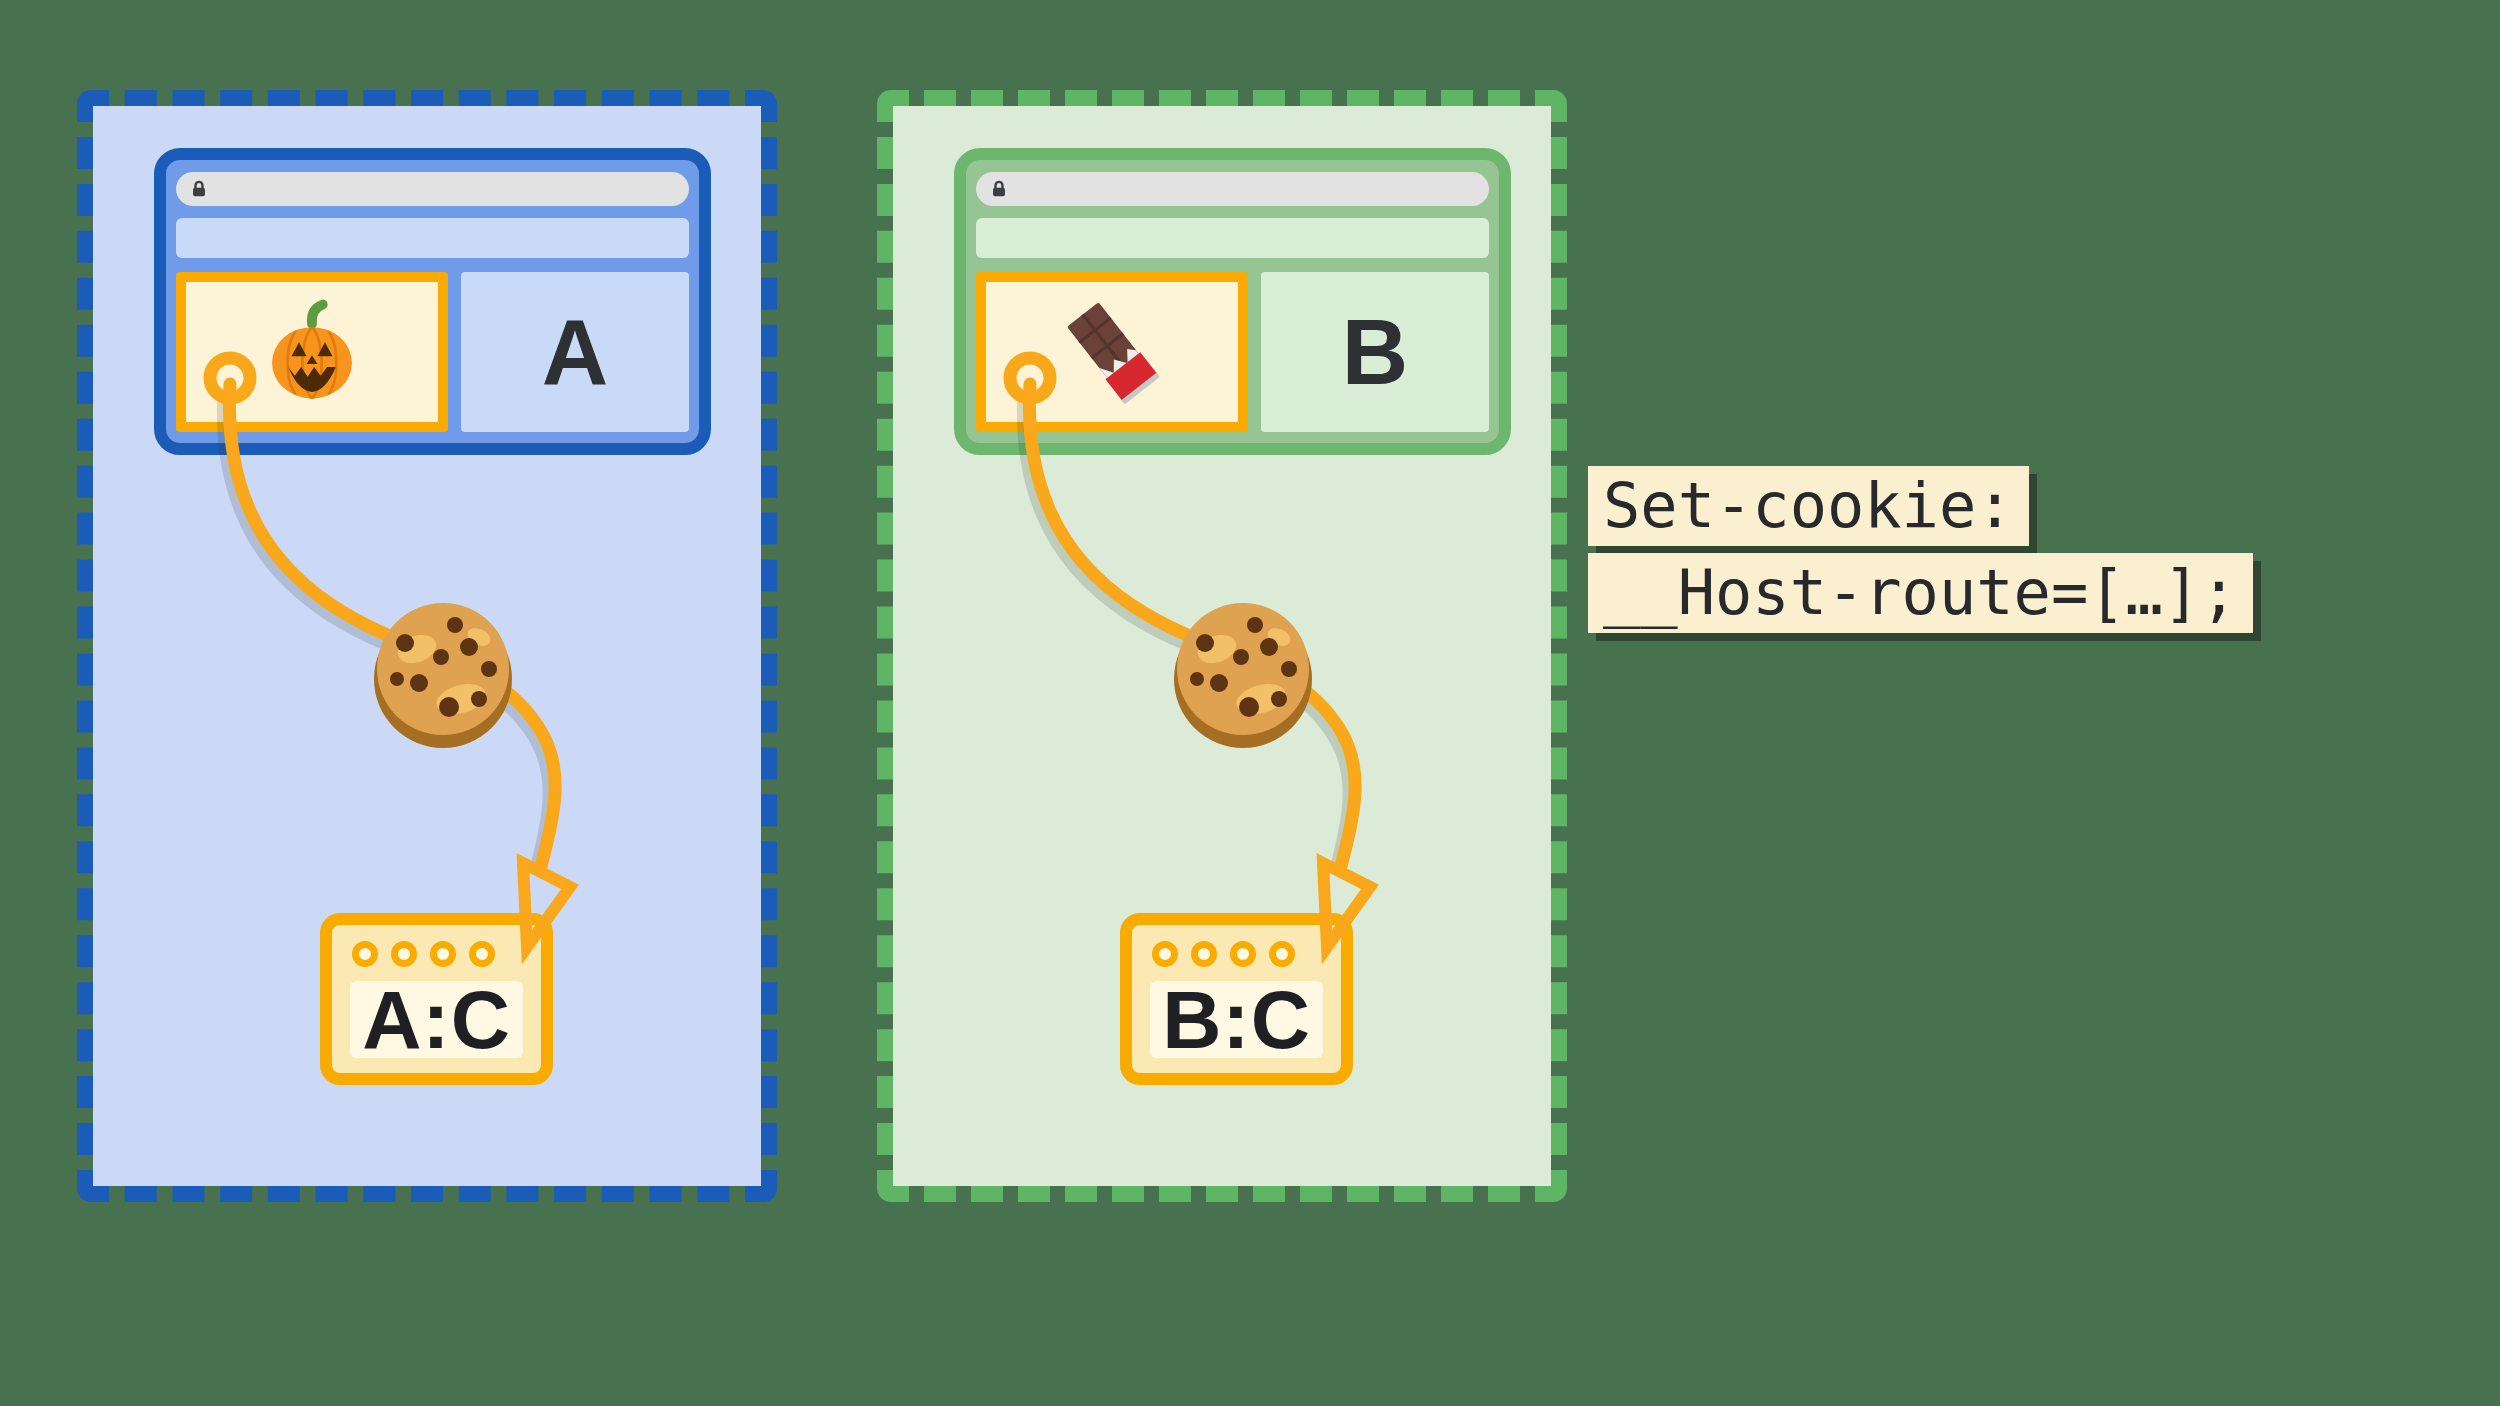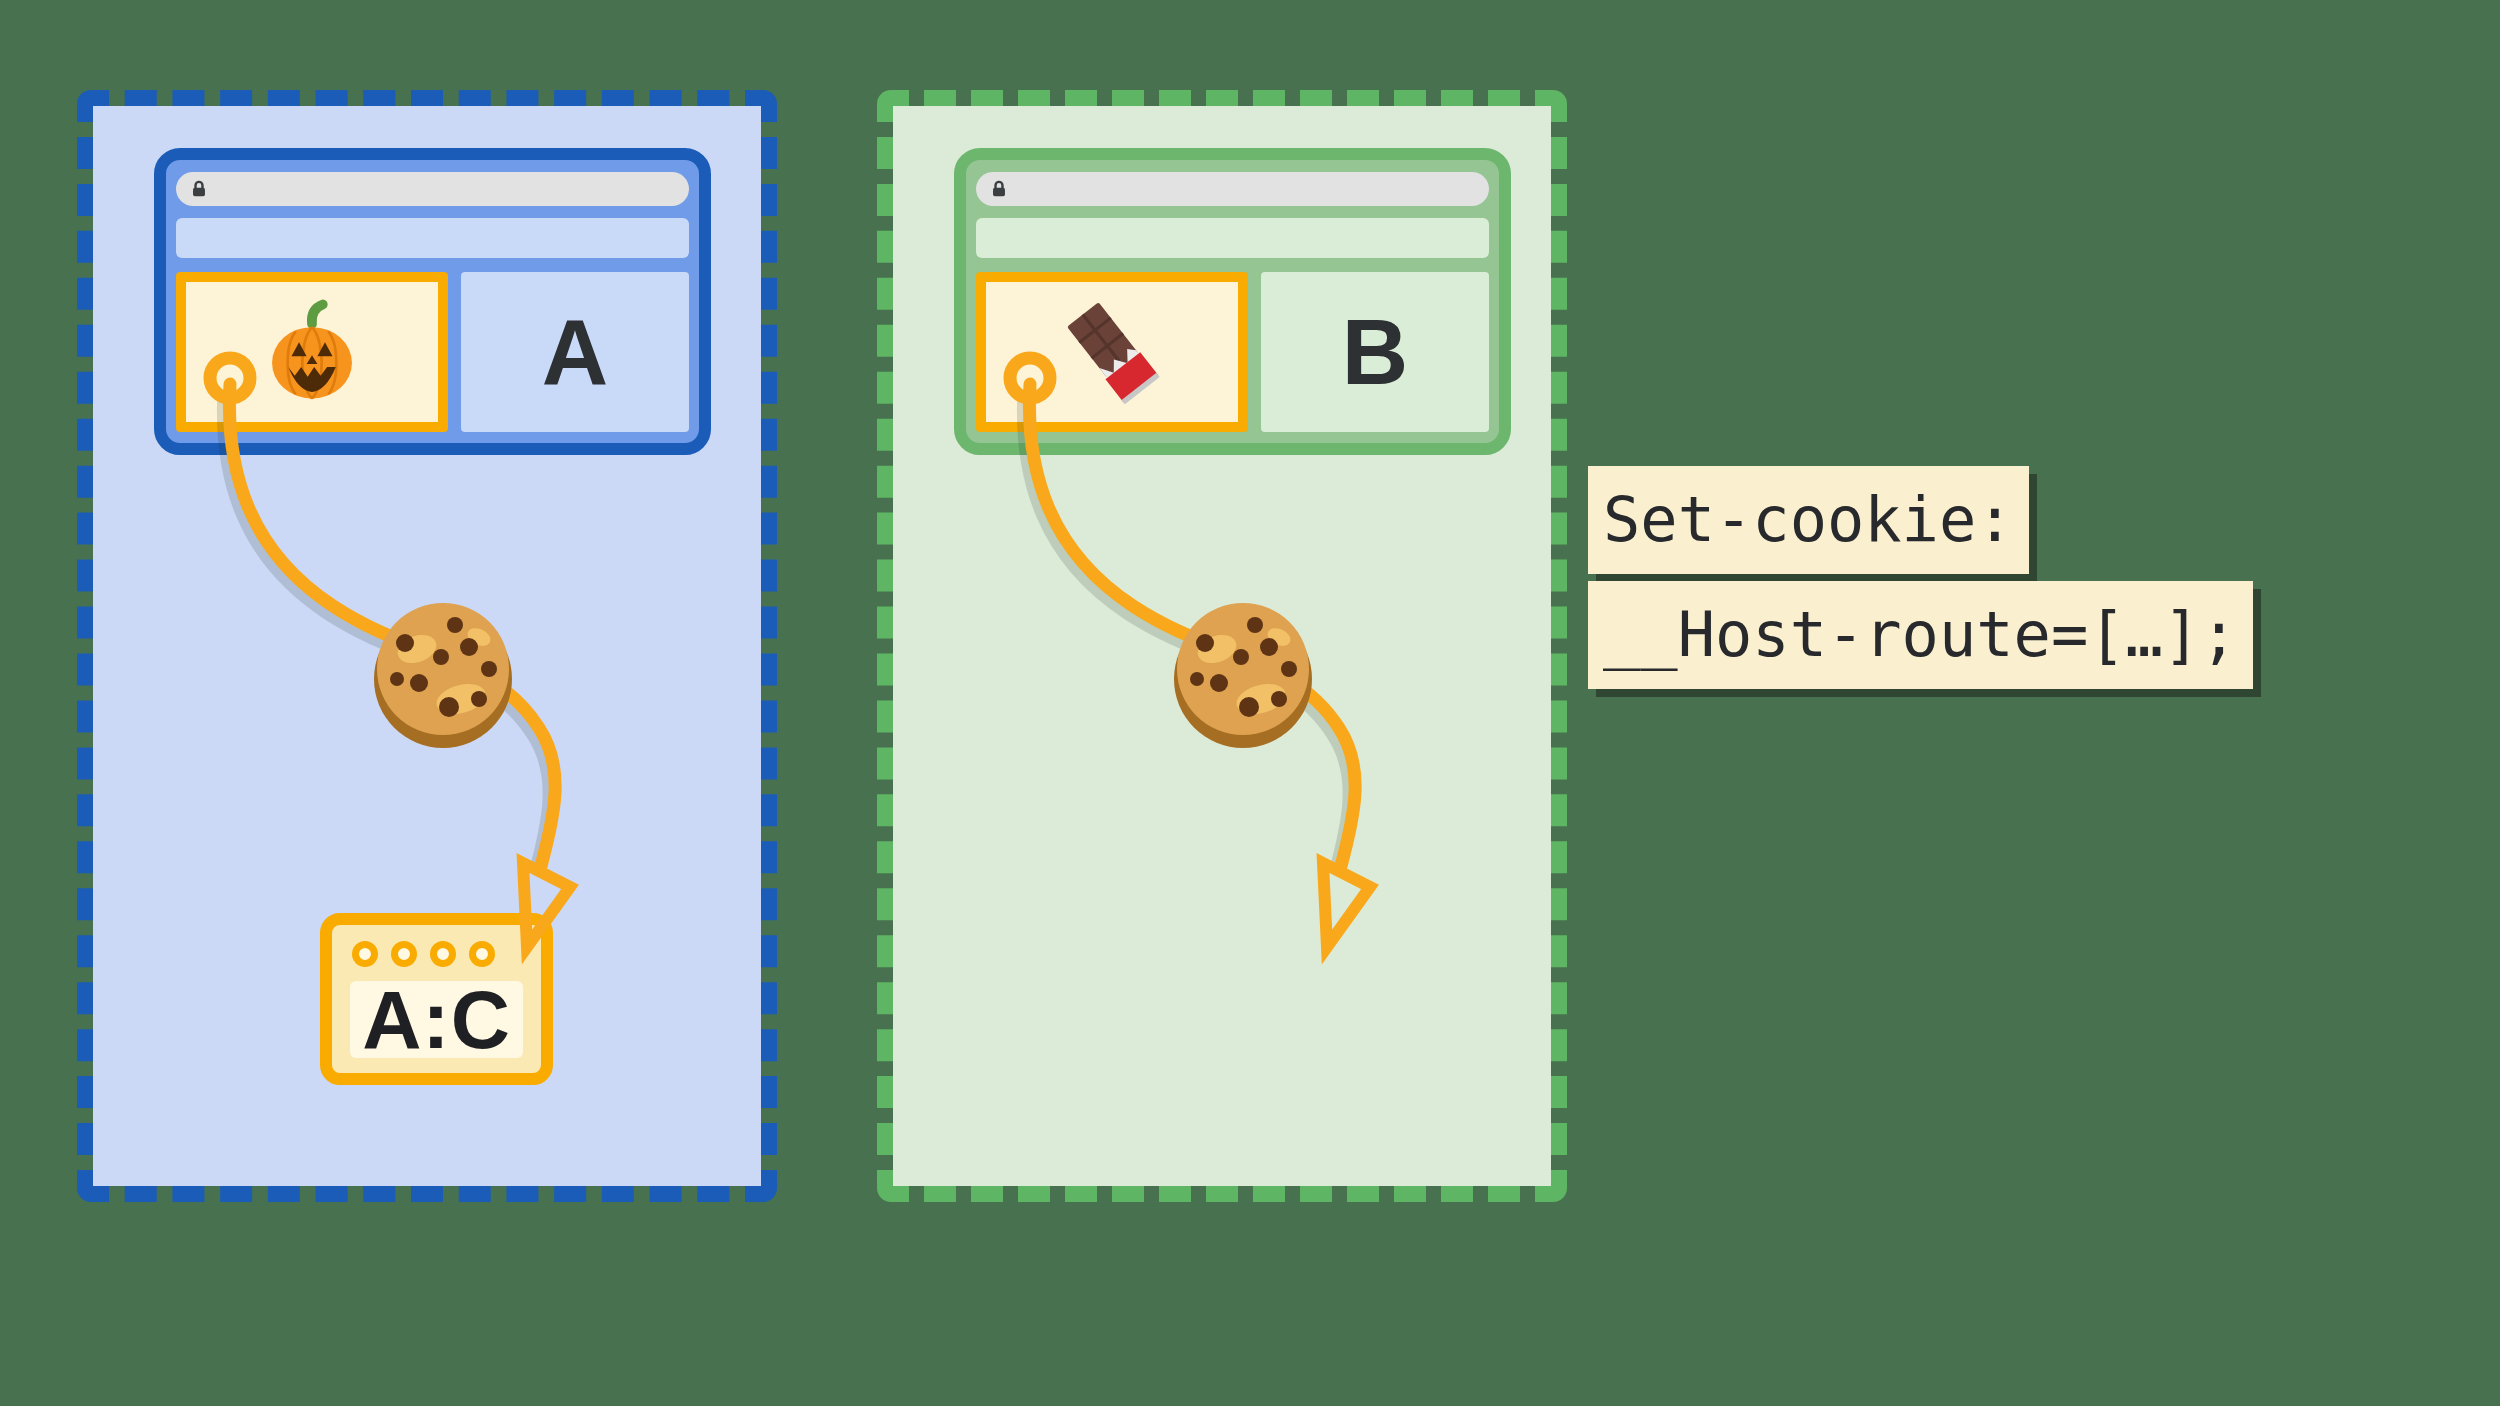--- a/index.html
+++ b/index.html
@@ -79,21 +79,21 @@
   }
 
   
   .code-block {
     position:absolute; left:1588px; top:466px;
     display:flex; flex-direction:column; align-items:flex-start; gap:7px;
     font-family:"DejaVu Sans Mono","Liberation Mono",monospace;
   }
   .code-line {
     background:#FAF0D0; color:#27292C;
-    font-size:62px; line-height:80px; padding:14px 15px;
+    font-size:62px; line-height:80px; padding:0 15px;
     box-shadow:8px 8px 0 rgba(22,25,22,0.5);
     white-space:pre;
   }
   .code-line.bold { font-weight:bold; }
 </style>
 </head>
 <body>
 
 <div class="stage">
 
@@ -183,20 +183,29 @@
               <rect x="29" y="91" width="42" height="5" fill="#C7C7C7"></rect>
             </g>
           </svg>
         </div>
         <div class="site-cell">
           <span>B</span>
         </div>
       </div>
     </div>
 
+    <div class="storage">
+      <div class="dots">
+        <div class="dot"></div>
+        <div class="dot"></div>
+        <div class="dot"></div>
+        <div class="dot"></div>
+      </div>
+      <div class="storage-inner">B:C</div>
+    </div>
 
     <svg class="connector" viewBox="0 0 668 1080">
       <path d="M137,278 C132,368 158,446 240,500 C320,553 400,550 446,622 C472,662 462,708 448,760" fill="none" stroke="rgba(40,50,45,0.16)" stroke-width="13" transform="translate(-6,7)"></path>
       <path d="M137,278 C132,368 158,446 240,500 C320,553 400,550 446,622 C472,662 462,708 448,760" fill="none" stroke="#F9A81B" stroke-width="13" stroke-linecap="round"></path>
       <circle cx="137" cy="272" r="20" fill="none" stroke="#F9A81B" stroke-width="13"></circle>
       <g transform="translate(350,565)">
         <circle cx="0" cy="8" r="69" fill="#A66E22"></circle>
         <circle cx="0" cy="-2" r="66" fill="#DFA250"></circle>
         <ellipse cx="-26" cy="-22" rx="20" ry="13" fill="#F2C167" transform="rotate(-20 -26 -22)"></ellipse>
         <ellipse cx="18" cy="28" rx="25" ry="14" fill="#F2C167" transform="rotate(-15 18 28)"></ellipse>

